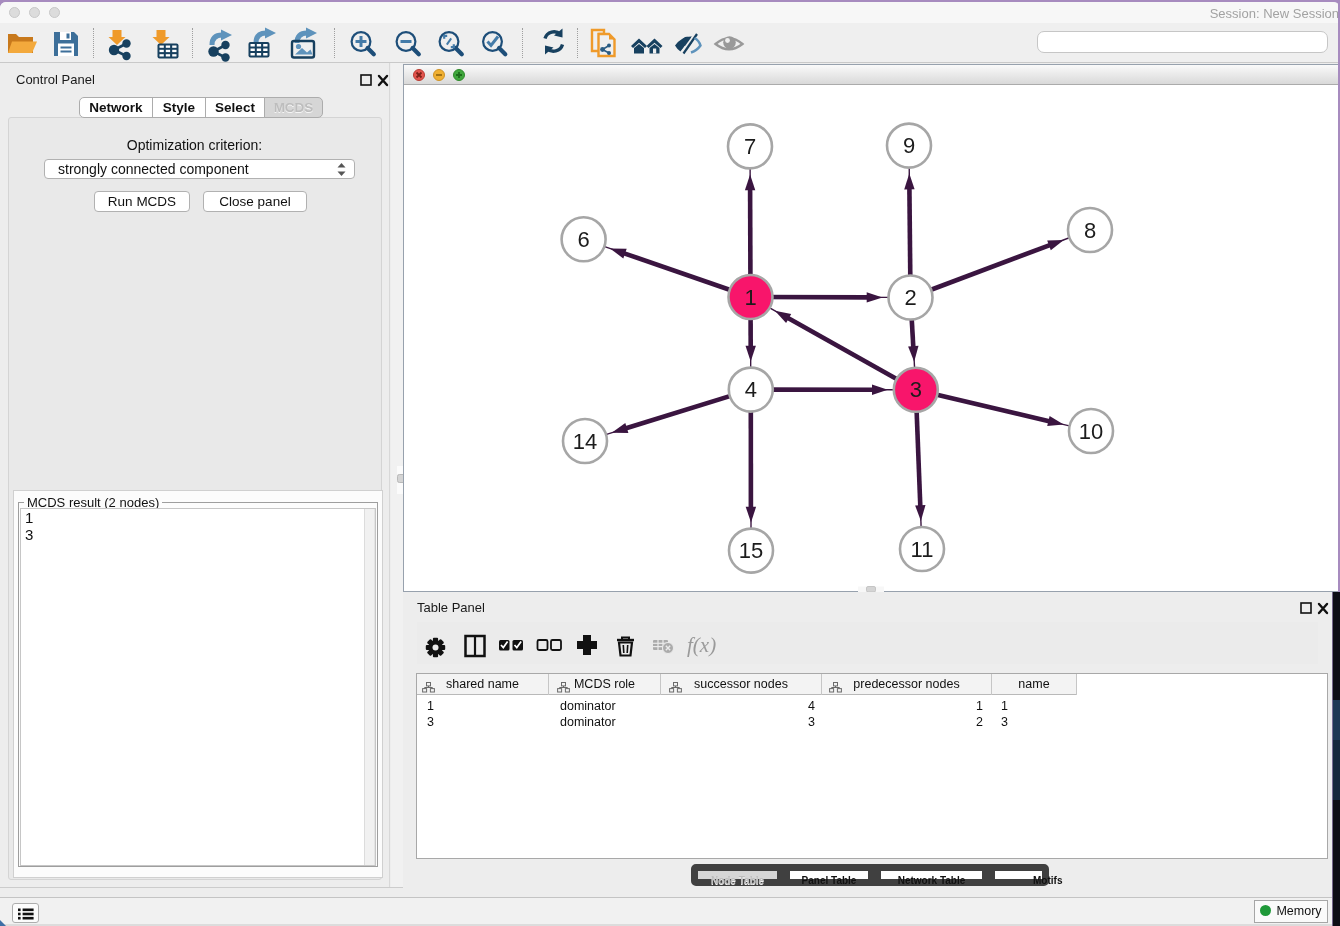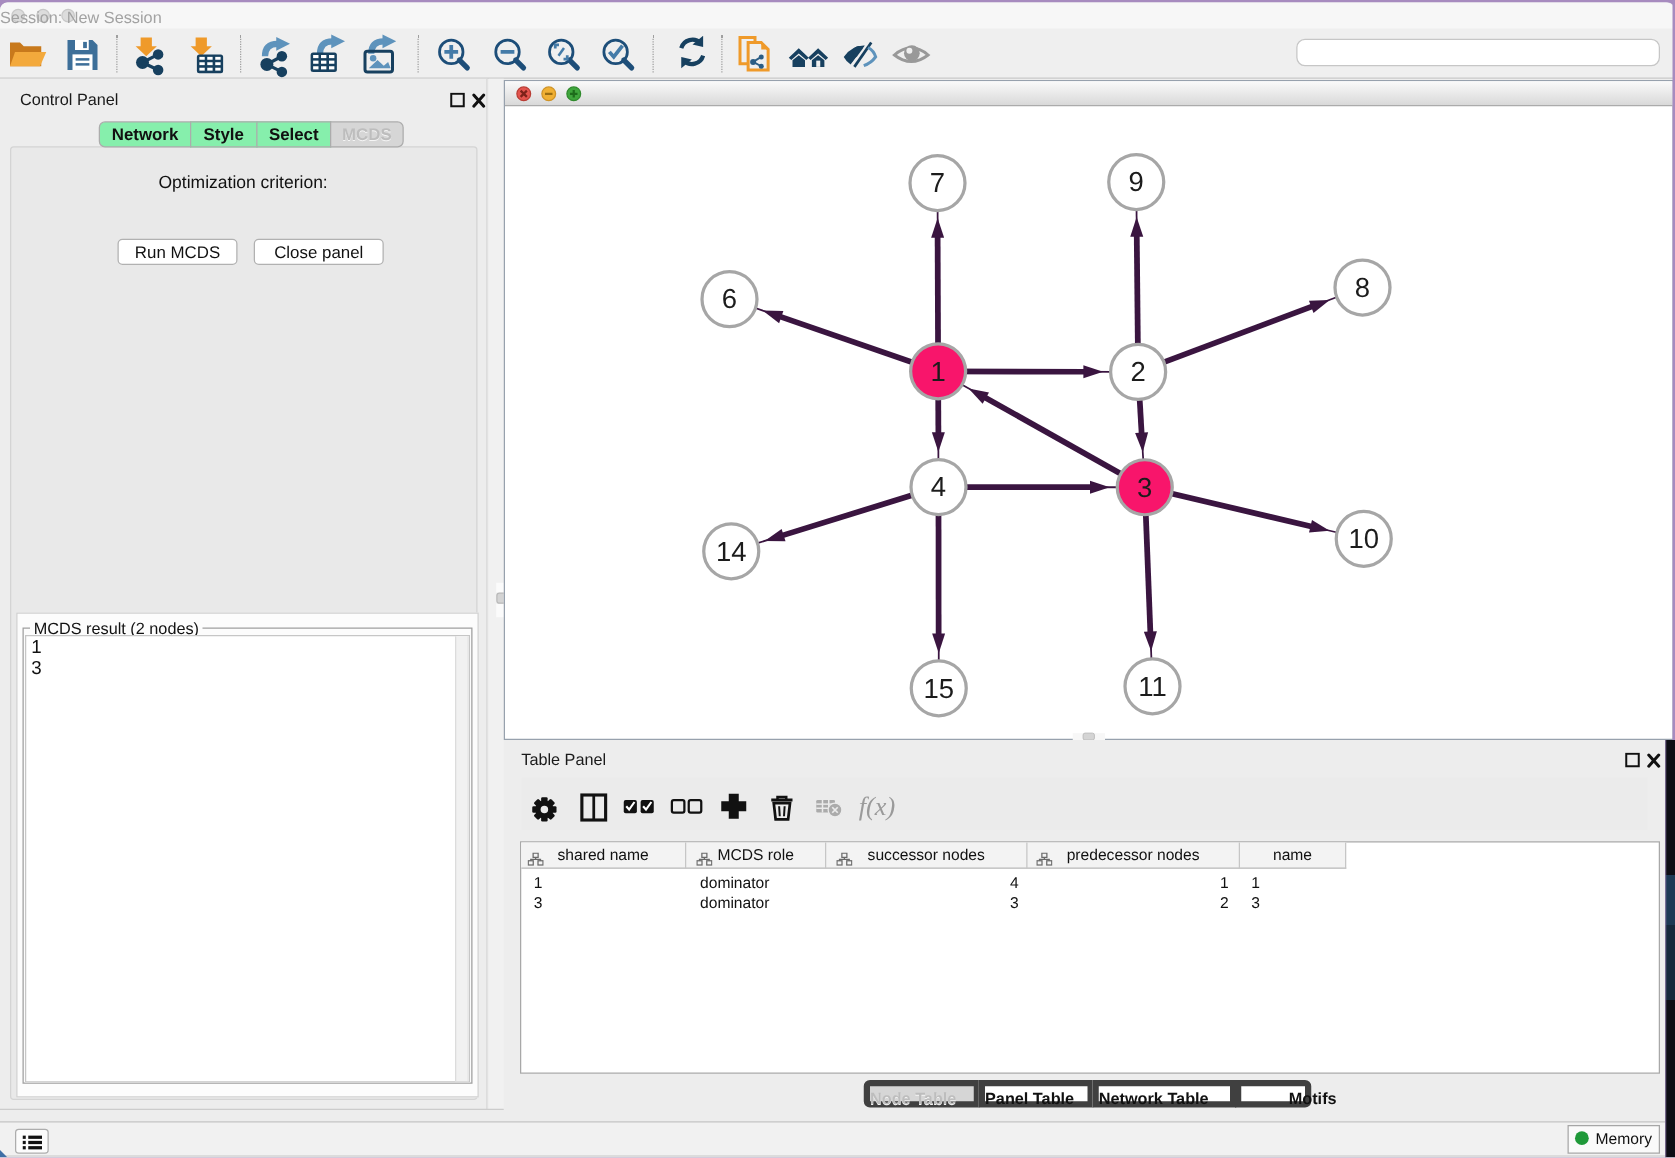--- a/index.html
+++ b/index.html
@@ -1,28 +1,28 @@
 <!DOCTYPE html>
 <html><head><meta charset="utf-8">
 <style>
 *{margin:0;padding:0;box-sizing:border-box;}
 html,body{width:1340px;height:926px;overflow:hidden;font-family:"Liberation Sans",sans-serif;}
 body{position:relative;background:#a78bbf;}
 .abs{position:absolute;}
 #win{left:0;top:0;width:1340px;height:926px;background:#ededed;overflow:hidden;}
 #titlebar{left:0;top:2px;width:1339px;height:22px;background:#f7f7f7;border-bottom:1px solid #dedede;border-radius:6px 6px 0 0;}
 .tl{top:5px;width:11px;height:11px;border-radius:50%;background:#dcdcdc;border:1px solid #c8c8c8;}
-#wtitle{top:4px;left:0;width:100%;text-align:left;font-size:13px;color:#a2a2a2;}
+#wtitle{top:4px;left:0;width:100%;text-align:right;font-size:13px;color:#a2a2a2;}
 #toolbar{left:0;top:23px;width:100%;height:40px;background:#efefef;border-bottom:1px solid #c9c9c9;}
 .sep{top:5px;width:0;height:30px;border-left:1px dotted #9f9f9f;}
 #searchbox{left:1037px;top:31px;width:291px;height:22px;background:#fff;border:1px solid #c6c6c6;border-radius:7px;}
 #cpanel{left:0;top:63px;width:390px;height:825px;background:#ededed;border-right:1px solid #d8d8d8;}
 #cphead{left:16px;top:9px;font-size:13px;color:#1a1a1a;}
 #tabrow{left:79px;top:34px;height:21px;}
-.tab{position:absolute;top:0;height:21px;border:1px solid #acacac;background:#86efac;font-size:13.5px;font-weight:bold;color:#111;text-align:center;line-height:19px;}
+.tab{position:absolute;top:0;height:21px;border:1px solid #acacac;background:#ffffff;font-size:13.5px;font-weight:bold;color:#111;text-align:center;line-height:19px;}
 #cpcontent{left:8px;top:54px;width:374px;height:763px;background:#e9e9e9;border:1px solid #d4d4d4;border-radius:3px;}
 #optlabel{left:0;top:74px;width:100%;text-align:center;font-size:14px;color:#111;}
 #dd{left:44px;top:96px;width:311px;height:20px;background:#fff;border:1px solid #b1b1b1;border-radius:4px;font-size:14px;color:#111;line-height:18px;padding-left:13px;}
 .btn{position:absolute;top:128px;height:21px;background:#fff;border:1px solid #b1b1b1;border-radius:4px;font-size:13.5px;color:#111;text-align:center;line-height:19px;}
 #resultpanel{left:13px;top:427px;width:370px;height:388px;background:#fcfcfc;border:1px solid #d0d0d0;}
 #groupbox{left:4px;top:11px;width:360px;height:365px;border:1px solid #9e9e9e;}
 #grouptitle{left:5px;top:-8px;background:#fcfcfc;padding:0 3px;font-size:13px;color:#111;}
 #resulttext{left:1px;top:5px;width:356px;height:358px;background:#fff;border:1px solid #c6c6c6;font-size:15px;color:#111;line-height:17px;padding:0 0 0 4px;}
 #resscroll{right:2px;top:6px;width:11px;height:356px;background:#f1f1f1;border-left:1px solid #dcdcdc;border-right:1px solid #e4e4e4;}
 #vdivider{left:391px;top:63px;width:12px;height:825px;background:#f1f1f1;}
@@ -32,21 +32,21 @@
 .light{top:4px;width:12px;height:12px;border-radius:50%;}
 #tablepanel{left:403px;top:592px;width:929px;height:305px;background:#ededed;}
 #tphead{left:14px;top:8px;font-size:13px;color:#1a1a1a;}
 #tptoolbar{left:14px;top:30px;width:901px;height:42px;background:#ebebeb;}
 #tbl{left:13px;top:81px;width:912px;height:186px;background:#fff;border:1px solid #a8a8a8;padding-left:48px;}
 #tblhead{left:0;top:0;width:660px;height:21px;background:#f3f3f3;border-bottom:1px solid #b9b9b9;}
 .hcell{position:absolute;top:0;height:21px;border-right:1px solid #c6c6c6;font-size:12.5px;color:#111;text-align:center;line-height:20px;}
 .hic{position:absolute;top:4px;}
 .trow{position:absolute;font-size:12.5px;color:#111;height:16px;line-height:16px;}
 #tabrow2{left:288px;top:272px;height:22px;}
-.tab2{position:absolute;top:0;height:22px;border:5px solid #404040;background:#fff;font-size:13px;font-weight:bold;color:#111;line-height:20px;}
+.tab2{position:absolute;top:0;height:22px;border:7px solid #404040;background:#fff;font-size:10px;font-weight:bold;color:#111;text-align:center;line-height:20px;}
 #statusbar{left:0;top:897px;width:1332px;height:27px;background:#f1f1f1;border-top:1px solid #c4c4c4;}
 #listbtn{left:12px;top:5px;width:27px;height:20px;background:#fcfcfc;border:1px solid #adadad;border-radius:3px;}
 #membtn{left:1254px;top:2px;width:74px;height:23px;background:#fafafa;border:1px solid #a6a6a6;font-size:12.5px;color:#111;line-height:21px;text-align:center;}
 #darkstrip{left:1332px;top:592px;width:8px;height:334px;background:#0d0d15;}
 .greyed{color:#bdbdbd !important;background:#d6d6d6 !important;text-shadow:0 1px 0 #f5f5f5;}
 </style></head><body>
 
 <div class="abs" id="win">
 <div class="abs" style="left:0;top:0;width:1340px;height:9px;background:#a78bbf;"></div>
 <div class="abs" style="left:0;top:2px;width:1340px;height:22px;background:#ededed;border-radius:6px 6px 0 0;"></div>
@@ -198,20 +198,26 @@
     <path d="M19 2 L27 11 M27 2 L19 11" stroke="#111" stroke-width="2.4" stroke-linecap="round"></path>
   </svg>
   <div class="abs" id="cpcontent"></div>
   <div class="abs" id="tabrow">
     <div class="tab" style="left:0;width:74px;border-radius:5px 0 0 5px;">Network</div>
     <div class="tab" style="left:73px;width:54px;">Style</div>
     <div class="tab" style="left:126px;width:60px;">Select</div>
     <div class="tab greyed" style="left:185px;width:59px;border-radius:0 5px 5px 0;">MCDS</div>
   </div>
   <div class="abs" id="optlabel">Optimization criterion:</div>
+  <div class="abs" id="dd">strongly connected component
+    <svg class="abs" style="right:8px;top:3px" width="9" height="13" viewBox="0 0 9 13">
+          <path d="M4.5 0 L8.5 4.5 L0.5 4.5 Z" fill="#555"></path>
+          <path d="M4.5 13 L8.5 8.5 L0.5 8.5 Z" fill="#555"></path>
+        </svg>
+  </div>
   <div class="btn" style="left:94px;width:96px;">Run MCDS</div>
   <div class="btn" style="left:203px;width:104px;">Close panel</div>
   <div class="abs" id="resultpanel">
     <div class="abs" id="groupbox">
       <div class="abs" id="grouptitle">MCDS result (2 nodes)</div>
       <div class="abs" id="resulttext">1<br>3</div>
       <div class="abs" id="resscroll"></div>
     </div>
   </div>
 </div>

